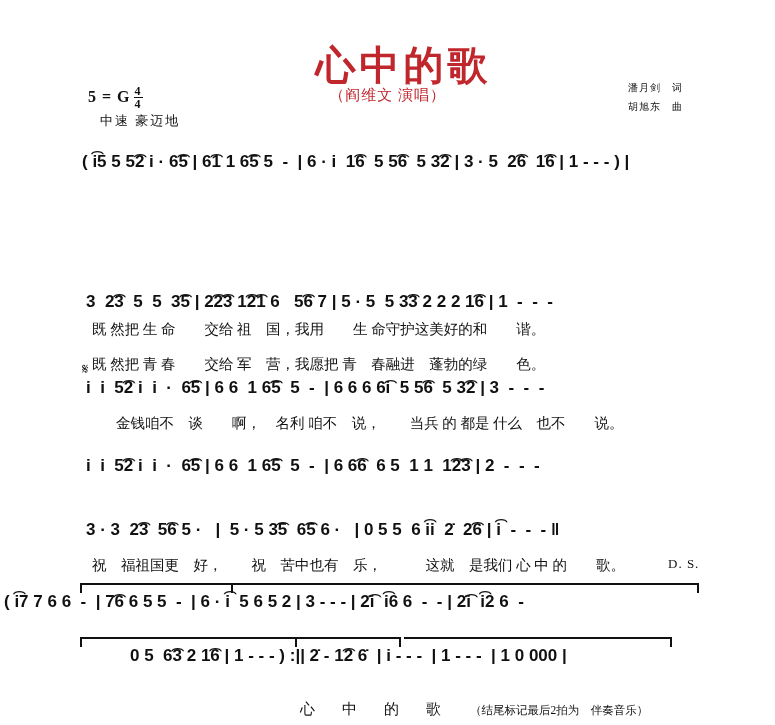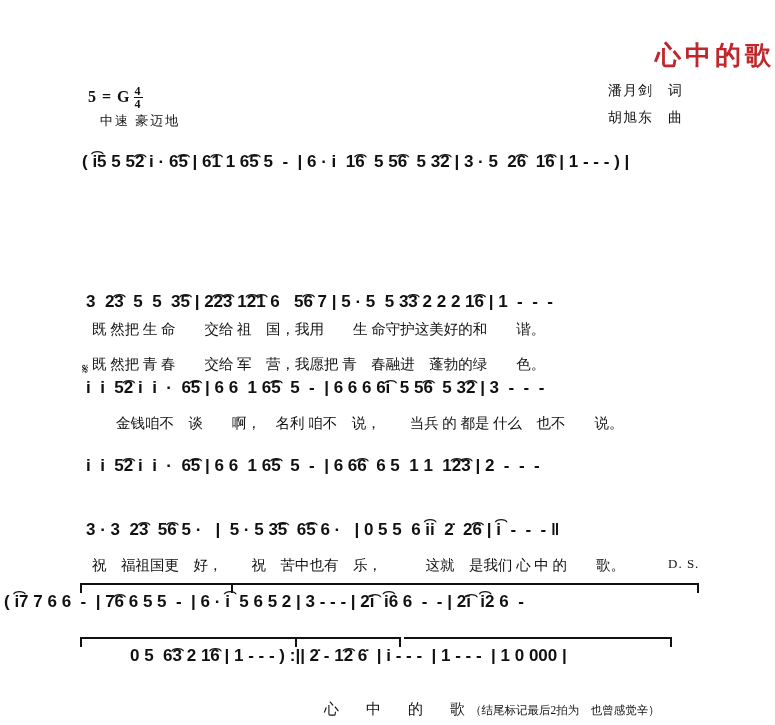--- a/index.html
+++ b/index.html
@@ -8,22 +8,22 @@
     background:#ffffff;
     font-family:"Liberation Serif", serif;
     position:relative;
     overflow:hidden;
   }
   .sheet { position:absolute; inset:0; }
 
   
   .title {
     position:absolute; left:0; right:0; top:38px;
-    text-align:right;
-    font-size:26px; font-weight:bold; color:#c0272d;
+    text-align:center;
+    font-size:40px; font-weight:bold; color:#c0272d;
     letter-spacing:4px;
     font-family:"Liberation Serif", serif;
     padding-left:32px;
   }
   .singer {
     position:absolute; left:0; right:0; top:86px;
     text-align:center;
     font-size:15px; color:#c0272d;
     letter-spacing:1px;
   }
@@ -38,21 +38,21 @@
     margin-left:3px; position:relative; top:-1px;
   }
   .key .frac span { display:block; }
   .key .frac .num { border-bottom:1.4px solid #111; padding:0 1px; }
   .tempo {
     position:absolute; left:100px; top:112px;
     font-size:13px; color:#111; letter-spacing:2px;
   }
   .lyricist {
     position:absolute; right:92px; top:78px;
-    font-size:14px; color:#111; letter-spacing:1px;
+    font-size:10px; color:#111; letter-spacing:1px;
     text-align:right; line-height:1.9;
   }
 
   
   .sys { position:absolute; left:4px; width:775px; }
   .notes {
     font-family:"Liberation Sans", sans-serif;
     font-size:17px; font-weight:bold; color:#111;
     white-space:pre;
     letter-spacing:0px;
@@ -87,20 +87,21 @@
     font-family:"Liberation Serif", serif;
     font-size:15px; color:#111; letter-spacing:6px;
   }
 </style>
 </head>
 <body>
 
 <div class="sheet">
 
   <div class="title">心中的歌</div>
+  <div class="singer">（阎维文 演唱）</div>
 
   <div class="key">
     <span>5 = G</span><span class="frac"><span class="num">4</span><span class="den">4</span></span>
   </div>
   <div class="tempo">中速 豪迈地</div>
 
   <div class="lyricist">
     <div>潘月剑　词</div>
     <div>胡旭东　曲</div>
   </div>
@@ -149,16 +150,16 @@
   <div class="hline" style="left:295px; top:637px; width:104px;"></div>
   <div class="vtick" style="left:399px; top:637px; height:10px;"></div>
 
   <div class="hline" style="left:404px; top:637px; width:266px;"></div>
   <div class="vtick" style="left:670px; top:637px; height:10px;"></div>
 
   <div class="sys" style="top:646px;margin-left:48px;">
     <div class="notes" style="margin-left:78px;">0 5  6͡3 2 1͡6 | 1 - - - ) :|| 2̇ - 1͡2 6̇  | i - - -  | 1 - - -  | 1 0 000 |</div>
   </div>
 
-  <div class="tailtext" style="left:300px; top:700px;margin-left:24px;">心　中　的　歌</div>
-  <div class="footnote" style="left:470px; top:703px;">（结尾标记最后2拍为　也曾感觉辛）</div>
+  <div class="tailtext" style="left:300px; top:700px;">心　中　的　歌</div>
+  <div class="footnote" style="left:470px; top:703px;">（结尾标记最后2拍为　伴奏音乐）</div>
 
 </div>
 
 </body></html>

